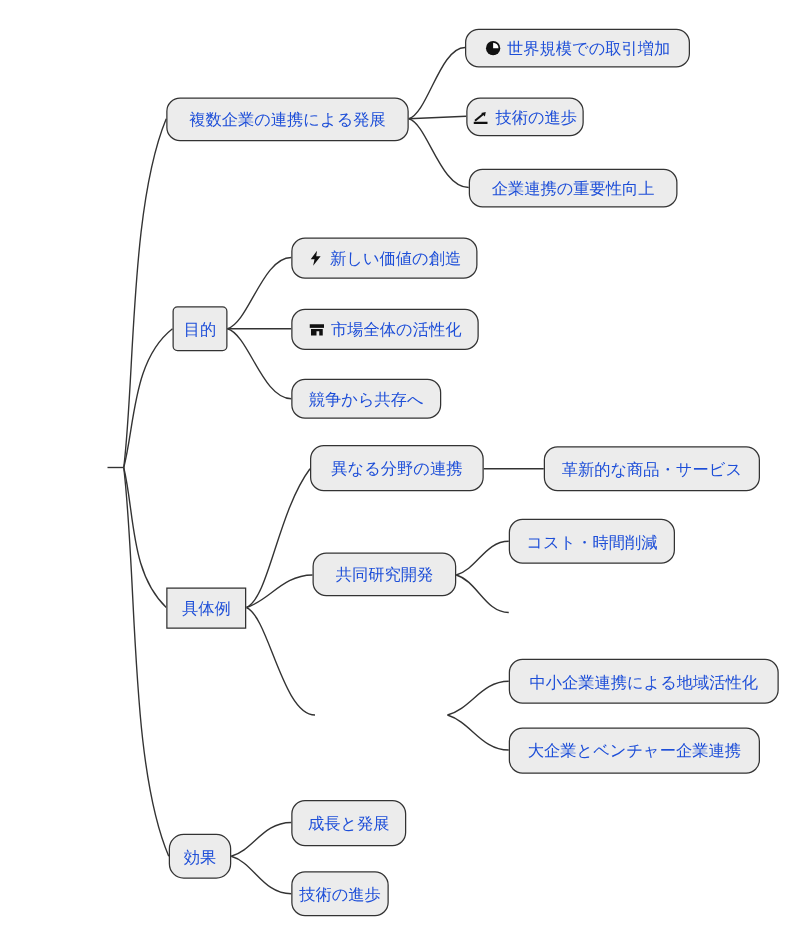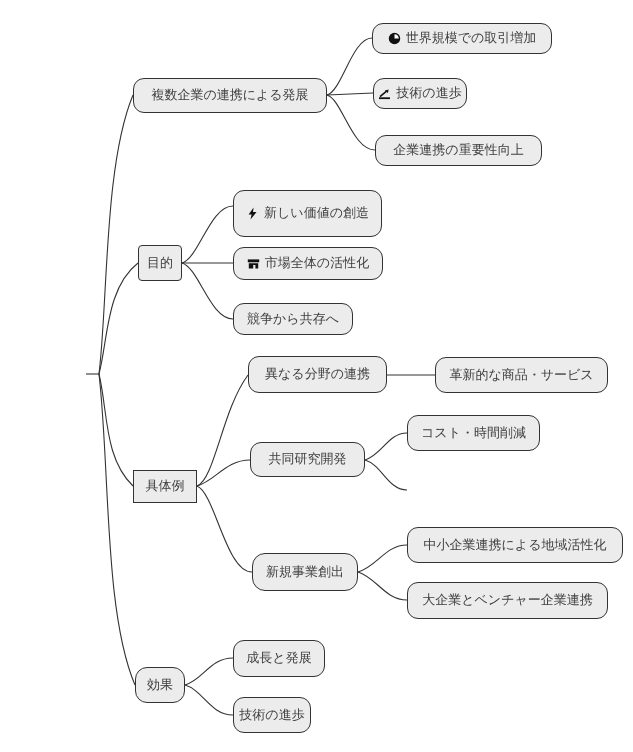--- a/index.html
+++ b/index.html
@@ -16,24 +16,23 @@
     position:absolute;
     box-sizing:border-box;
     background:#ececec;
     border:1.6px solid #333333;
     border-radius:11px;
     display:flex;
     align-items:center;
     justify-content:center;
     gap:5px;
     font-size:13px;
-    color:#404040;
+    color:#1d4ed8;
     white-space:nowrap;
     line-height:1;
-    font-family:Liberation Mono, monospace;
   }
   .node .icon{display:inline-flex;align-items:center;justify-content:center;width:13px;height:13px;flex:0 0 auto;}
   .node .icon svg{display:block;}
   .lbl{display:inline-block;}
 </style>
 </head>
 <body>
 
 <div class="canvas">
 
@@ -95,21 +94,21 @@
   </div>
 
   <div class="node" style="left:375px;top:135px;width:167px;height:31px">
     <span class="lbl">企業連携の重要性向上</span>
   </div>
 
   <div class="node" style="left:138px;top:245px;width:44px;height:36px;border-radius:4px">
     <span class="lbl">目的</span>
   </div>
 
-  <div class="node" style="left:233px;top:190px;width:149px;height:47px">
+  <div class="node" style="left:233px;top:190px;width:149px;height:33px">
     <span class="icon">
       <svg width="13" height="13" viewBox="0 0 13 13">
         <path d="M7.6 0.5 L2.6 7.4 H5.6 L4.5 12.5 L10.5 5 H7 Z" fill="#111"></path>
       </svg>
     </span>
     <span class="lbl">新しい価値の創造</span>
   </div>
 
   <div class="node" style="left:233px;top:247px;width:150px;height:33px">
     <span class="icon">
@@ -136,23 +135,20 @@
     <span class="lbl">革新的な商品・サービス</span>
   </div>
 
   <div class="node" style="left:250px;top:442px;width:115px;height:35px">
     <span class="lbl">共同研究開発</span>
   </div>
   <div class="node" style="left:407px;top:415px;width:133px;height:36px">
     <span class="lbl">コスト・時間削減</span>
   </div>
 
-  <div class="node" style="left:252px;top:553px;width:106px;height:38px;border-radius:13px">
-    <span class="lbl">新規事業創出</span>
-  </div>
   <div class="node" style="left:407px;top:527px;width:216px;height:36px">
     <span class="lbl">中小企業連携による地域活性化</span>
   </div>
   <div class="node" style="left:407px;top:582px;width:201px;height:37px">
     <span class="lbl">大企業とベンチャー企業連携</span>
   </div>
 
   <div class="node" style="left:135px;top:667px;width:50px;height:36px;border-radius:12px">
     <span class="lbl">効果</span>
   </div>

